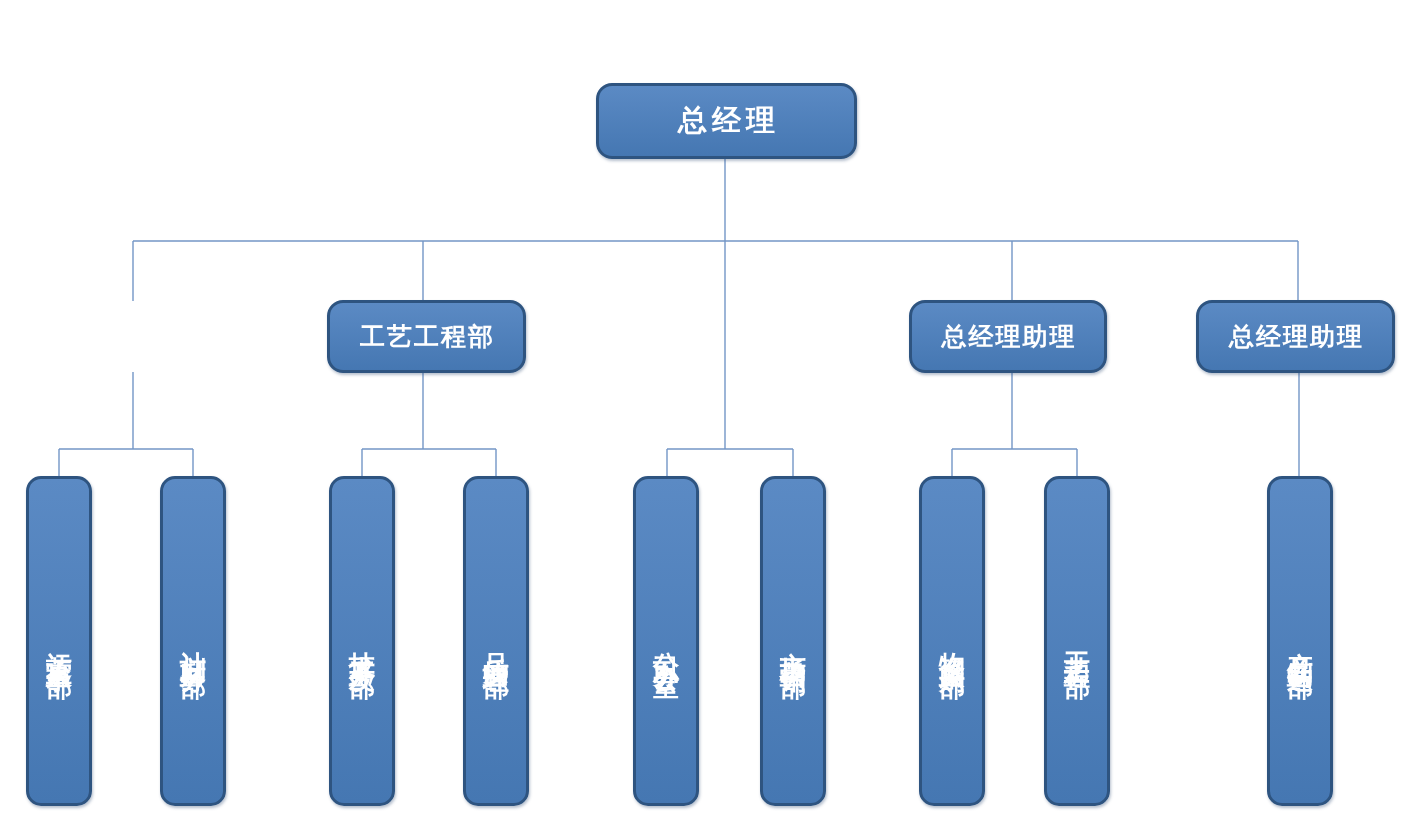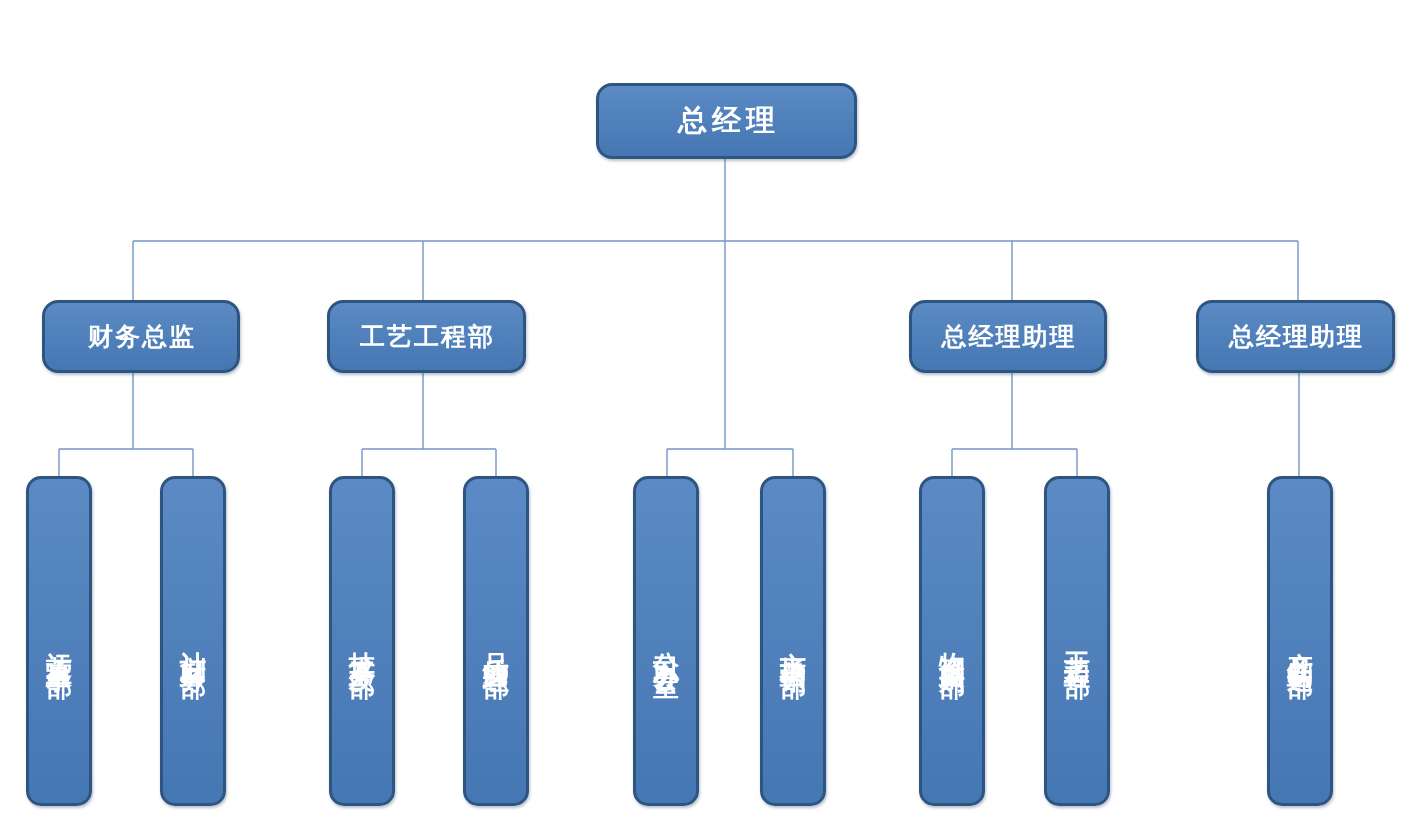--- a/index.html
+++ b/index.html
@@ -93,21 +93,20 @@
     <line x1="1012" y1="372" x2="1012" y2="449"></line>
     <line x1="952" y1="449" x2="1077" y2="449"></line>
     <line x1="952" y1="449" x2="952" y2="477"></line>
     <line x1="1077" y1="449" x2="1077" y2="477"></line>
 
     <line x1="1299" y1="372" x2="1299" y2="477"></line>
   </svg>
 
   <div class="node l1" style="left:596px; top:83px; width:261px; height:76px;">总经理</div>
 
-  <div class="node l2" style="left:42px; top:300px; width:198px; height:73px;">财务总监</div>
   <div class="node l2" style="left:327px; top:300px; width:199px; height:73px;">工艺工程部</div>
   <div class="node l2" style="left:909px; top:300px; width:198px; height:73px;">总经理助理</div>
   <div class="node l2" style="left:1196px; top:300px; width:199px; height:73px;">总经理助理</div>
 
   <div class="node l3" style="left:26px; top:476px; width:66px; height:330px;">
     <span class="vlabel">运营人事部</span>
   </div>
   <div class="node l3" style="left:160px; top:476px; width:66px; height:330px;">
     <span class="vlabel">计划财务部</span>
   </div>

